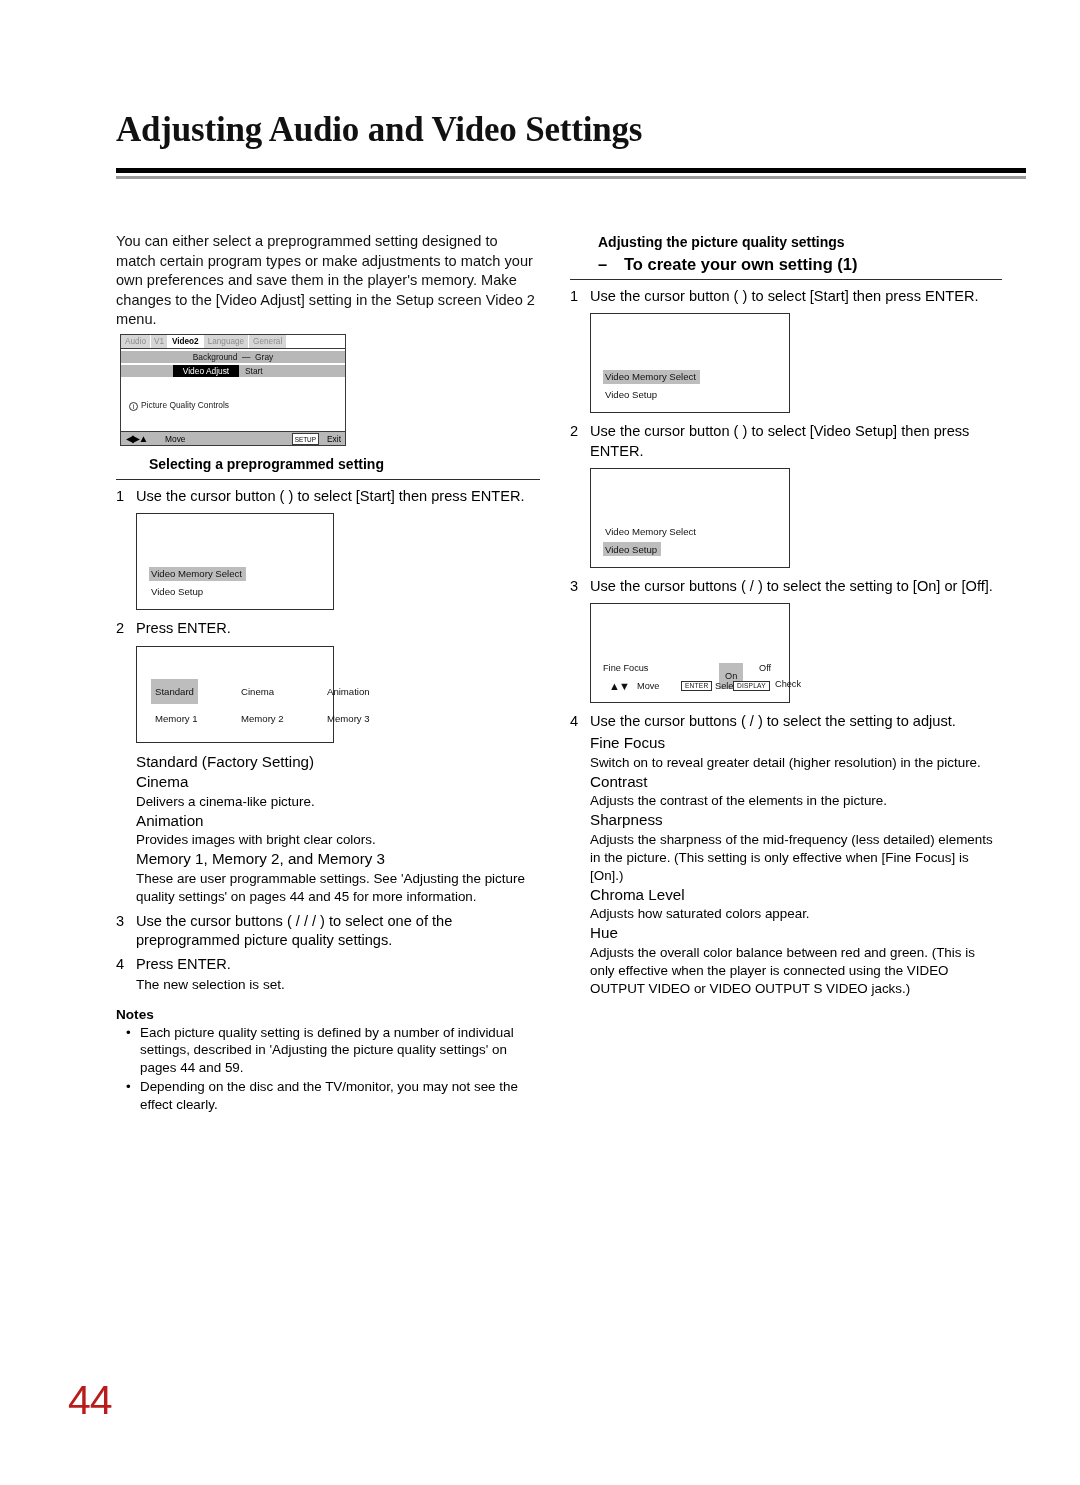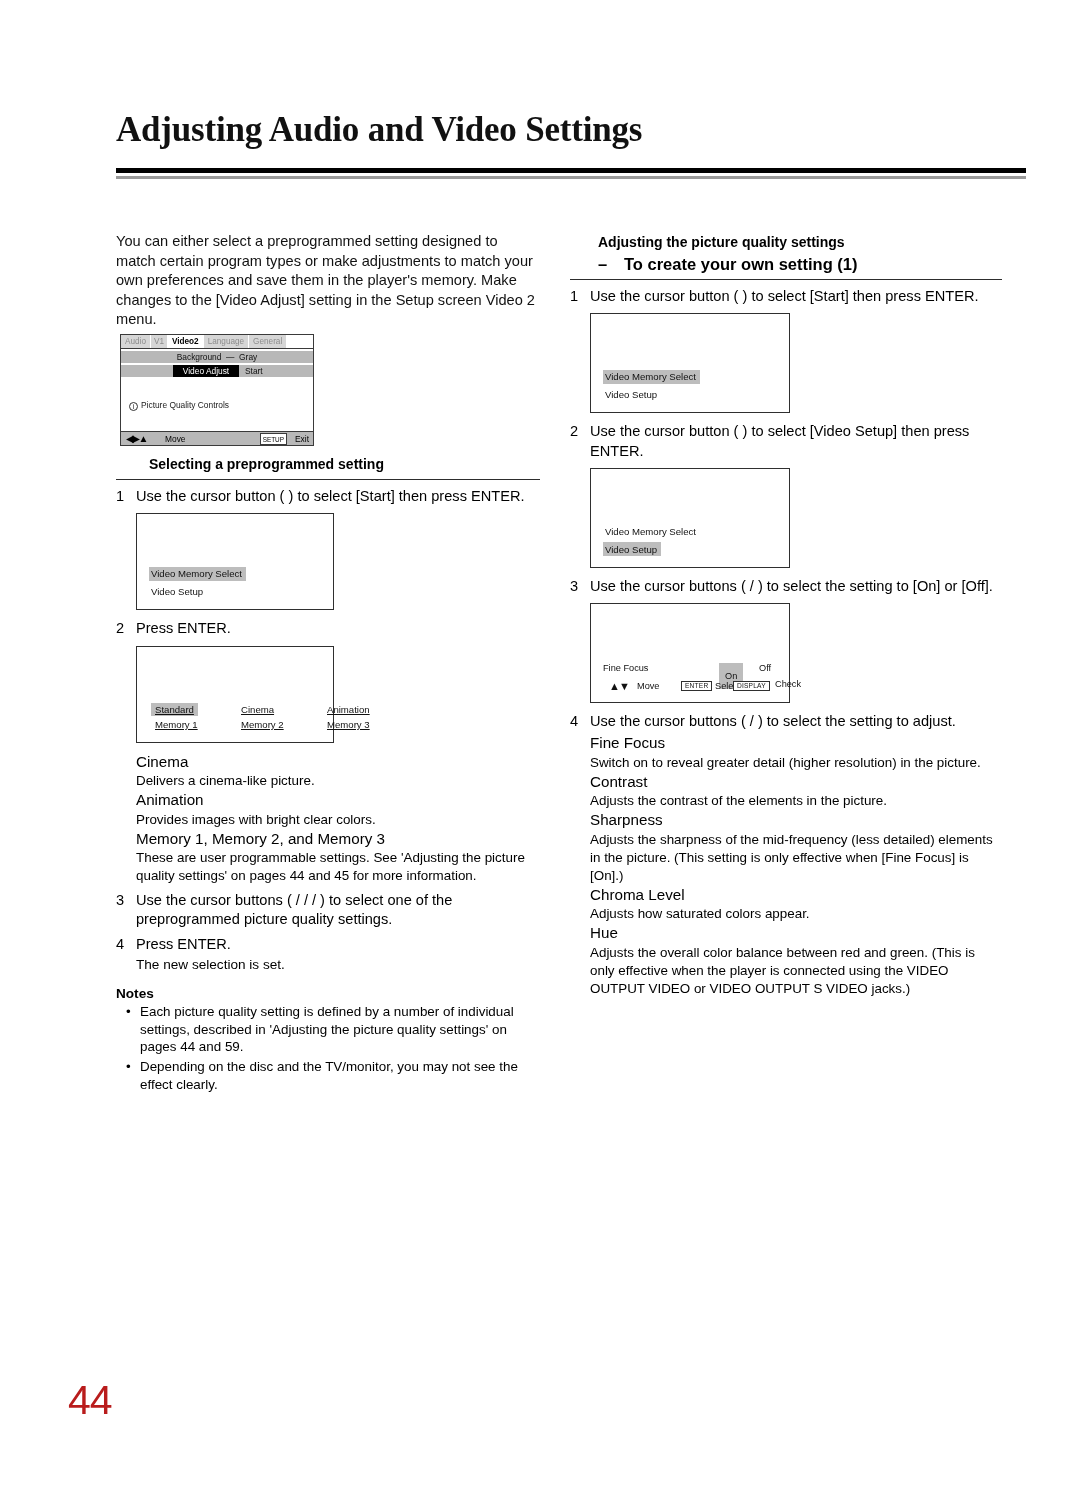--- a/index.html
+++ b/index.html
@@ -174,22 +174,21 @@
     grid-template-columns: 86px 86px 86px;
     row-gap: 2px;
   }
   .osd-cell {
     font-size: 9.6px;
     line-height: 13.5px;
     color: #111;
   }
   .osd-cell span {
     display: inline-block;
-    padding: 0 4px;
-    text-decoration: underline;
+    padding: 6px 4px;
   }
   .osd-cell span.hl { background: #bdbdbd; }
 
   
   .ff-wrap {
     position: absolute;
     left: 10px; right: 8px;
     bottom: 8px;
     font-size: 9.2px;
     color: #111;
@@ -224,21 +223,21 @@
     background: #fff;
   }
   .ff-key.enter { left: 80px; top: 2px; }
   .ff-key.display { left: 132px; top: 2px; }
   .ff-select { position: absolute; left: 114px; top: 2px; }
   .ff-check { position: absolute; left: 174px; top: 0; }
 
   
   .setup-screen {
     position: relative;
-    width: 194px;
+    width: 226px;
     margin-left: 4px;
     margin-top: 4px;
     margin-bottom: 8px;
     border: 1px solid #3a3a3a;
     background: #ffffff;
   }
   .setup-tabs {
     display: flex;
     height: 14px;
     background: #ffffff;
@@ -416,20 +415,21 @@
       <div class="osd-grid">
         <div class="osd-cell"><span class="hl">Standard</span></div>
         <div class="osd-cell"><span>Cinema</span></div>
         <div class="osd-cell"><span>Animation</span></div>
         <div class="osd-cell"><span>Memory 1</span></div>
         <div class="osd-cell"><span>Memory 2</span></div>
         <div class="osd-cell"><span>Memory 3</span></div>
       </div>
     </div>
 
+    <div class="term">Standard (Factory Setting)</div>
     <div class="term">Cinema</div>
     <div class="term-desc">Delivers a cinema-like picture.</div>
     <div class="term">Animation</div>
     <div class="term-desc">Provides images with bright clear colors.</div>
     <div class="term">Memory 1, Memory 2, and Memory 3</div>
     <div class="term-desc">These are user programmable settings. See 'Adjusting the picture quality settings' on pages 44 and 45 for more information.</div>
 
     <div class="step" style="margin-top:6px;">
       <div class="num">3</div>
       <div class="body">Use the cursor buttons (   /   /   /   ) to select one of the preprogrammed picture quality settings.</div>

